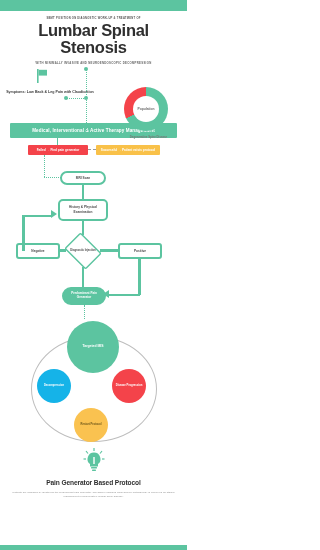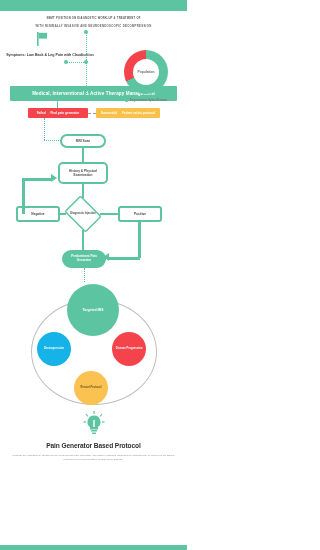--- a/index.html
+++ b/index.html
@@ -164,20 +164,21 @@
 </style>
 </head>
 <body>
 
 <div class="sheet">
 
   <div class="topbar"></div>
 
   <div class="header">
     <div class="eyebrow">SBMT POSITION ON DIAGNOSTIC WORK-UP &amp; TREATMENT OF</div>
+    <div class="maintitle">Lumbar Spinal Stenosis</div>
     <div class="subtitle">WITH MINIMALLY INVASIVE AND NEUROENDOSCOPIC DECOMPRESSION</div>
   </div>
 
   <div class="row-sym">
 
     <div class="flag-icon">
       <svg width="12" height="14" viewBox="0 0 12 14">
         <rect x="1" y="0" width="1.6" height="14" fill="#5cc4a0"></rect>
         <path d="M2.6 0.8 H11 V6.6 H2.6 Z" fill="#5cc4a0"></path>
       </svg>

